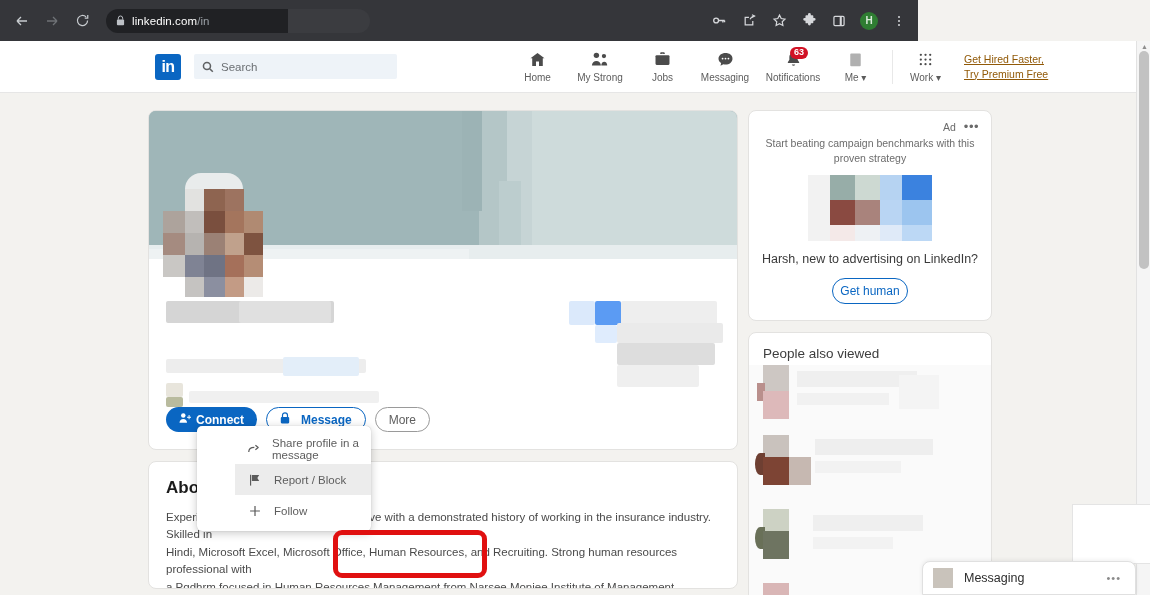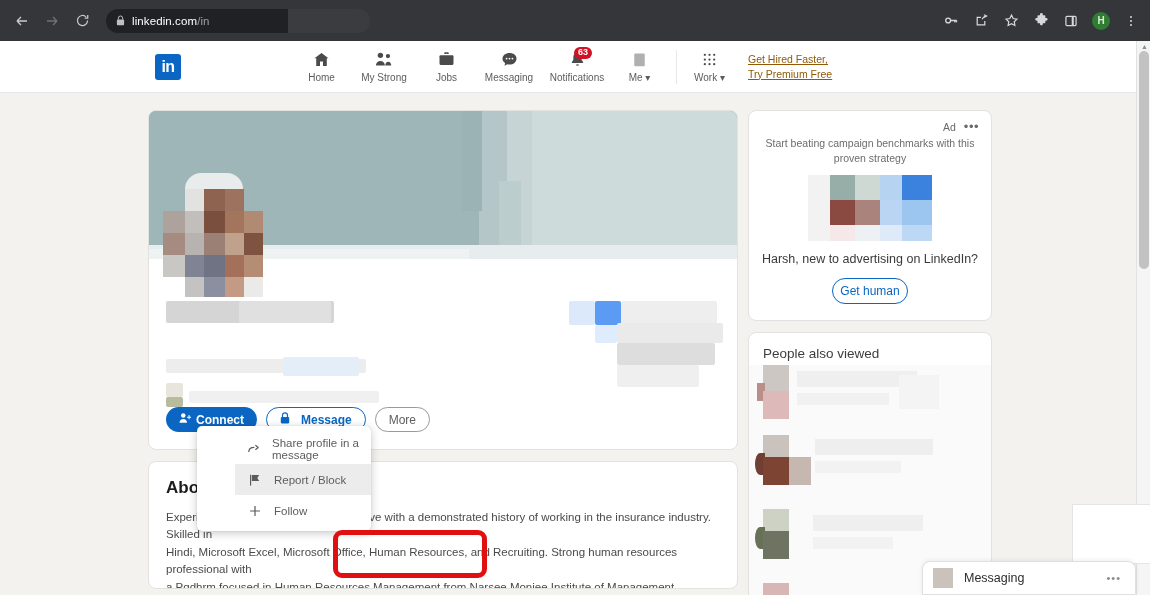--- a/index.html
+++ b/index.html
@@ -6,21 +6,21 @@
   html, body {
     width: 1150px; height: 595px;
     overflow: hidden;
     font-family: "Liberation Sans", sans-serif;
     background: #f3f2ef;
   }
 
   
   .browser-bar {
     position: absolute; top: 0; left: 0;
-    width: 1150px; height: 41px;
+    width: 918px; height: 41px;
     background: #35363a;
     display: flex; align-items: center;
   }
   .nav-btns { display: flex; align-items: center; gap: 2px; padding-left: 8px; }
   .nav-btn {
     width: 28px; height: 28px; border-radius: 50%;
     display: flex; align-items: center; justify-content: center;
     color: #c8ccd0;
   }
   .nav-btn svg { display: block; }
@@ -335,20 +335,29 @@
           <circle cx="8" cy="8" r="1.15"></circle>
           <circle cx="8" cy="12.7" r="1.15"></circle>
       </svg>
     </div>
   </div>
 </div>
 
 <div class="li-nav">
   <div class="li-logo">in</div>
 
+  <div class="li-search">
+    <span class="sicon">
+      <svg width="12" height="12" viewBox="0 0 14 14" fill="none" stroke="currentColor" stroke-width="1.8">
+        <circle cx="5.8" cy="5.8" r="4.1"></circle>
+          <path d="M9 9l3.6 3.6"></path>
+      </svg>
+    </span>
+    <span class="sph">Search</span>
+  </div>
 
   <div class="li-items">
     <div class="li-item">
       <span class="ic">
         <svg width="17" height="17" viewBox="0 0 18 18" fill="currentColor">
             <path d="M9 2L1.6 7.6h1.8V16h4V11h3.2v5h4V7.6h1.8z"></path>
           </svg>
       </span>
       <span class="lb">Home</span>
     </div>

